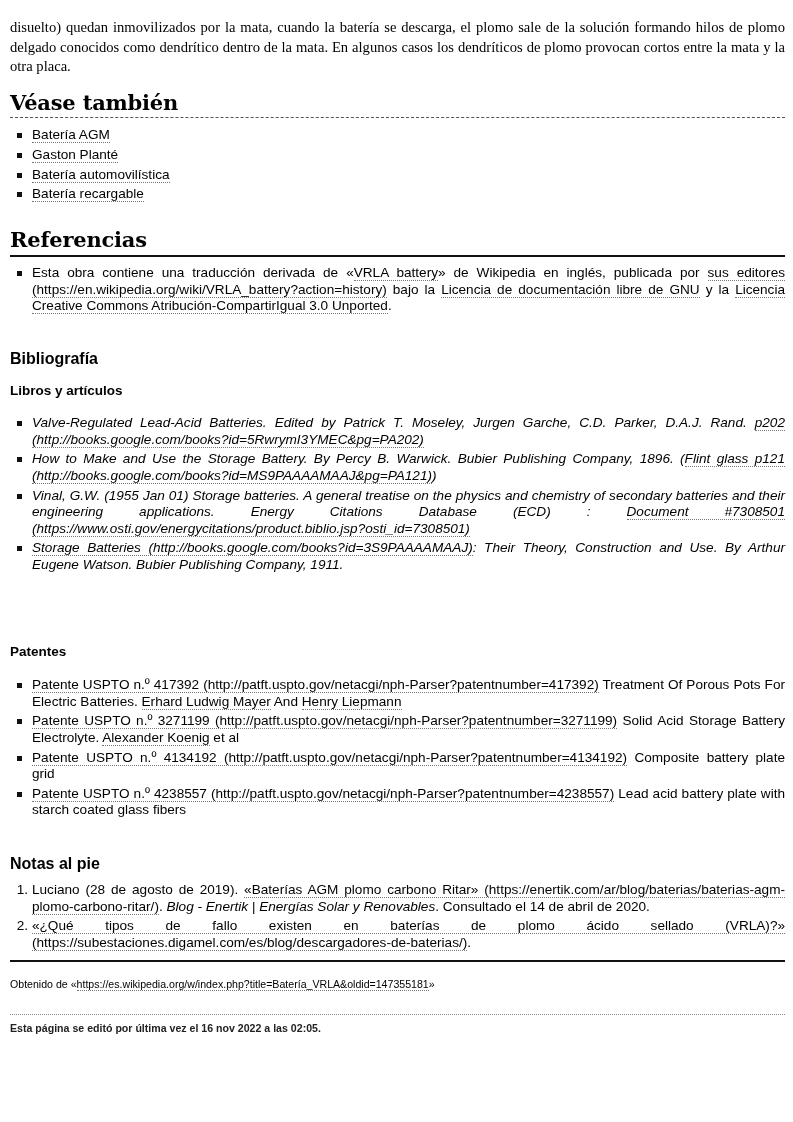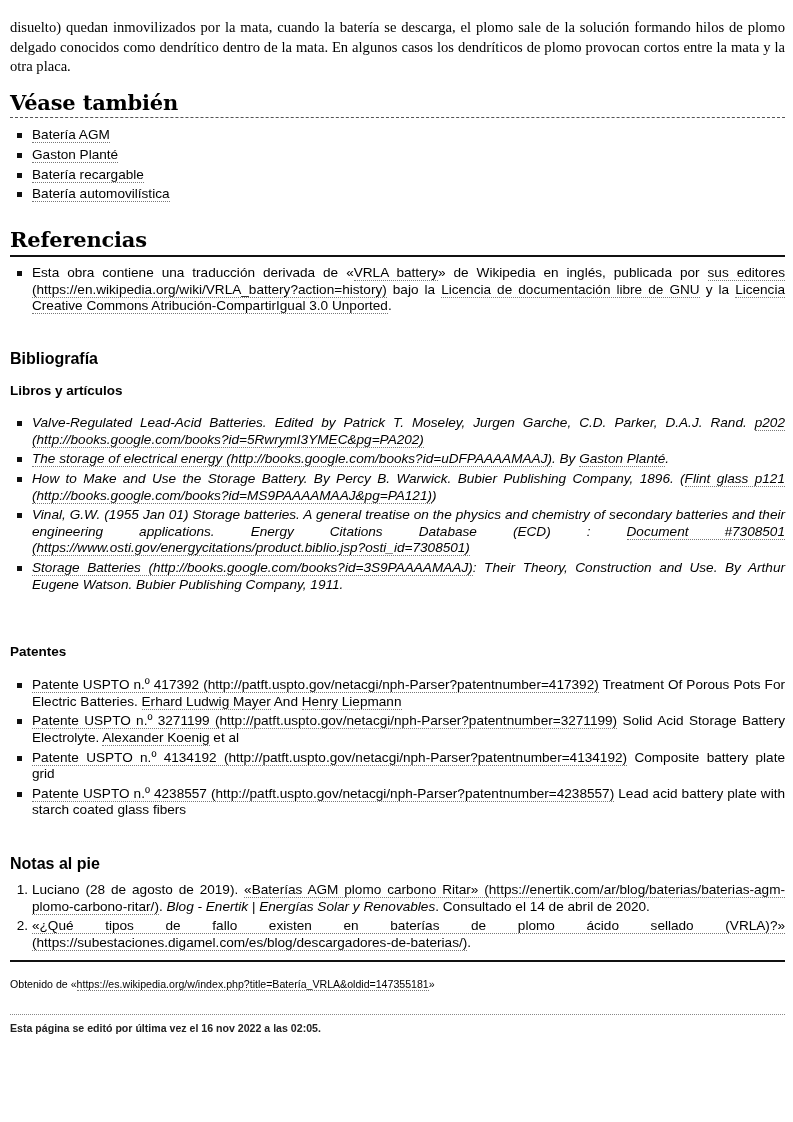--- a/index.html
+++ b/index.html
@@ -59,35 +59,34 @@
 
 <div class="page">
 
   <p class="intro">disuelto) quedan inmovilizados por la mata, cuando la batería se descarga, el plomo sale de la solución formando hilos de plomo delgado conocidos como dendrítico dentro de la mata. En algunos casos los dendríticos de plomo provocan cortos entre la mata y la otra placa.</p>
 
   <h2 class="h2" style="top:90px;">Véase también</h2>
   <div class="h2-rule rule-dashed" style="top:117px;"></div>
   <ul class="list" style="top:127px;">
     <li><span class="bullet"></span><a class="lnk">Batería AGM</a></li>
     <li><span class="bullet"></span><a class="lnk">Gaston Planté</a></li>
+    <li><span class="bullet"></span><a class="lnk">Batería automovilística</a></li>
     <li><span class="bullet"></span><a class="lnk">Batería recargable</a></li>
-    <li><span class="bullet"></span><a class="lnk">Batería automovilística</a></li>
   </ul>
 
   <h2 class="h2" style="top:227px;">Referencias</h2>
   <div class="h2-rule rule-solid" style="top:255px;"></div>
   <ul class="list" style="top:265px;">
     <li><span class="bullet"></span><span>Esta obra contiene una traducción derivada de «</span><a class="lnk">VRLA battery</a><span>» de Wikipedia en inglés, publicada por </span><a class="lnk">sus editores (https://en.wikipedia.org/wiki/VRLA_battery?action=history)</a><span> bajo la </span><a class="lnk">Licencia de documentación libre de GNU</a><span> y la </span><a class="lnk">Licencia Creative Commons Atribución-CompartirIgual 3.0 Unported</a><span>.</span></li>
   </ul>
 
   <h3 class="h3" style="top:349px;">Bibliografía</h3>
   <h4 class="h4" style="top:382px;">Libros y artículos</h4>
   <ul class="list" style="top:415px;font-style:italic;">
     <li><span class="bullet"></span><span>Valve-Regulated Lead-Acid Batteries. Edited by Patrick T. Moseley, Jurgen Garche, C.D. Parker, D.A.J. Rand. </span><a class="lnk">p202 (http://books.google.com/books?id=5RwrymI3YMEC&amp;pg=PA202)</a></li>
-    <li><span class="bullet"></span><a class="lnk">The storage of electrical energy (http://books.google.com/books?id=uDFPAAAAMAAJ)</a><span>. By </span><a class="lnk">Gaston Planté</a><span>.</span></li>
     <li><span class="bullet"></span><span>How to Make and Use the Storage Battery. By Percy B. Warwick. Bubier Publishing Company, 1896. (</span><a class="lnk">Flint glass p121 (http://books.google.com/books?id=MS9PAAAAMAAJ&amp;pg=PA121)</a><span>)</span></li>
     <li><span class="bullet"></span><span>Vinal, G.W. (1955 Jan 01) Storage batteries. A general treatise on the physics and chemistry of secondary batteries and their engineering applications. Energy Citations Database (ECD) : </span><a class="lnk">Document #7308501 (https://www.osti.gov/energycitations/product.biblio.jsp?osti_id=7308501)</a></li>
     <li><span class="bullet"></span><a class="lnk">Storage Batteries (http://books.google.com/books?id=3S9PAAAAMAAJ)</a><span>: Their Theory, Construction and Use. By Arthur Eugene Watson. Bubier Publishing Company, 1911.</span></li>
   </ul>
 
   <h4 class="h4" style="top:643px;">Patentes</h4>
   <ul class="list" style="top:677px;">
     <li><span class="bullet"></span><a class="lnk">Patente USPTO n.º 417392 (http://patft.uspto.gov/netacgi/nph-Parser?patentnumber=417392)</a><span> Treatment Of Porous Pots For Electric Batteries. </span><a class="lnk">Erhard Ludwig Mayer</a><span> And </span><a class="lnk">Henry Liepmann</a></li>
     <li><span class="bullet"></span><a class="lnk">Patente USPTO n.º 3271199 (http://patft.uspto.gov/netacgi/nph-Parser?patentnumber=3271199)</a><span> Solid Acid Storage Battery Electrolyte. </span><a class="lnk">Alexander Koenig</a><span> et al</span></li>
     <li><span class="bullet"></span><a class="lnk">Patente USPTO n.º 4134192 (http://patft.uspto.gov/netacgi/nph-Parser?patentnumber=4134192)</a><span> Composite battery plate grid</span></li>

